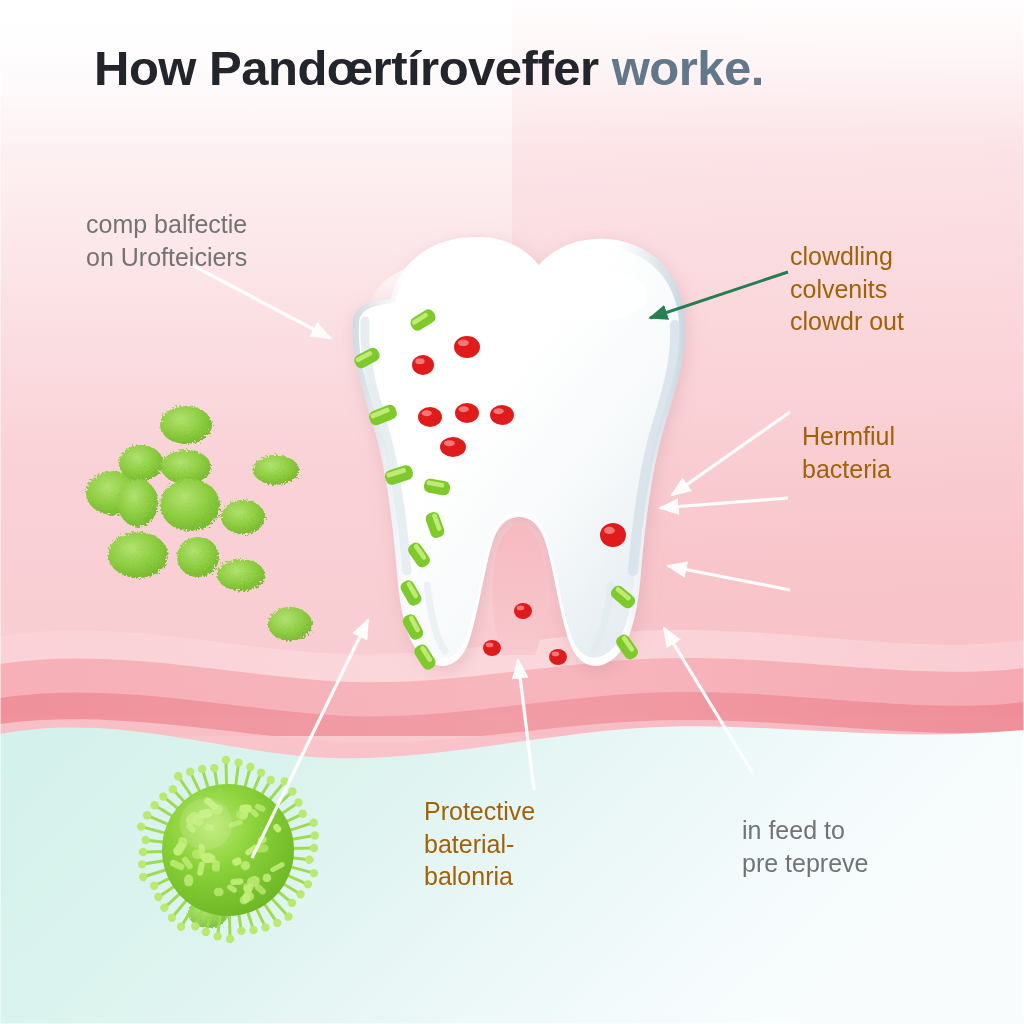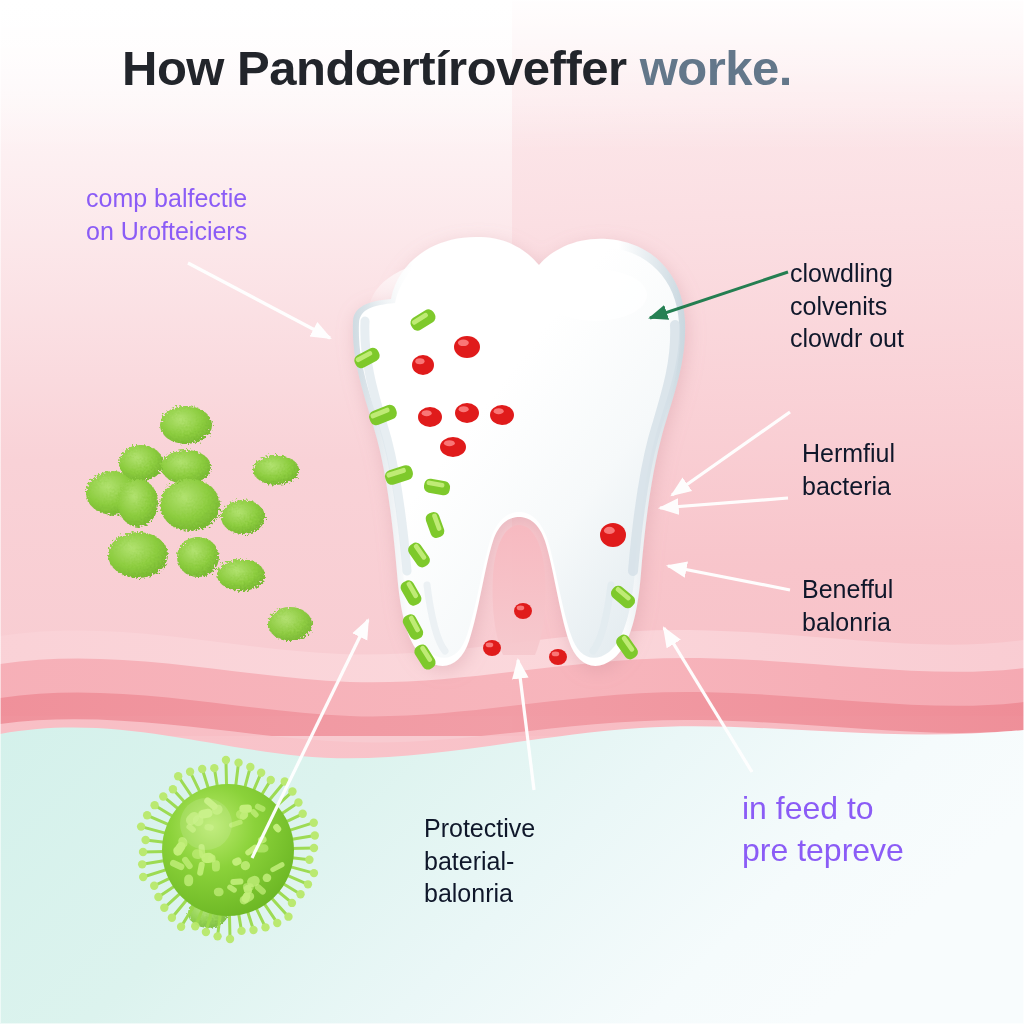--- a/index.html
+++ b/index.html
@@ -59,40 +59,39 @@
 
   
   #title {
     position: absolute;
     left: 94px; top: 40px;
     font-size: 49px;
     font-weight: 700;
     letter-spacing: -0.5px;
     white-space: nowrap;
     z-index: 10;
-    margin-left: 28px;
   }
   #title .t-dark { color: #22252b; }
   #title .t-slate { color: #63778a; }
 
   .callout {
     position: absolute;
     z-index: 10;
     line-height: 1.30;
     white-space: pre-line;
   }
-  .callout.dark { color: #8b5cf6; }
-  .callout.light { color: #0f172a; margin-top: 17px; }
+  .callout.dark { color: #737373; margin-top: 26px; }
+  .callout.light { color: #a16207; }
 
   #label-top-left   { left: 86px;  top: 182px; font-size: 25px; font-weight: 500; }
   #label-crowding   { left: 790px; top: 240px; font-size: 25px; font-weight: 500; }
   #label-harmful    { left: 802px; top: 420px; font-size: 25px; font-weight: 500; }
   #label-beneficial { left: 802px; top: 556px; font-size: 25px; font-weight: 500; }
   #label-protective { left: 424px; top: 795px; font-size: 25px; font-weight: 500; }
-  #label-feed       { left: 742px; top: 788px; font-size: 32px; font-weight: 500; }
+  #label-feed       { left: 742px; top: 788px; font-size: 25px; font-weight: 500; }
 
   
   #frame {
     position: absolute; inset: 0;
     box-shadow: inset 0 0 0 1px rgba(255,255,255,0.55);
     pointer-events: none;
     z-index: 20;
   }
 </style>
 </head>
@@ -537,22 +536,20 @@
   <div class="callout dark" id="label-top-left">comp balfectie
 on Urofteiciers</div>
 
   <div class="callout light" id="label-crowding">clowdling
 colvenits
 clowdr out</div>
 
   <div class="callout light" id="label-harmful">Hermfiul
 bacteria</div>
 
-  <div class="callout light" id="label-beneficial">Benefful
-balonria</div>
 
   <div class="callout light" id="label-protective">Protective
 baterial-
 balonria</div>
 
   <div class="callout dark" id="label-feed">in feed to
 pre tepreve</div>
 
   <div id="frame"></div>
 </div>

